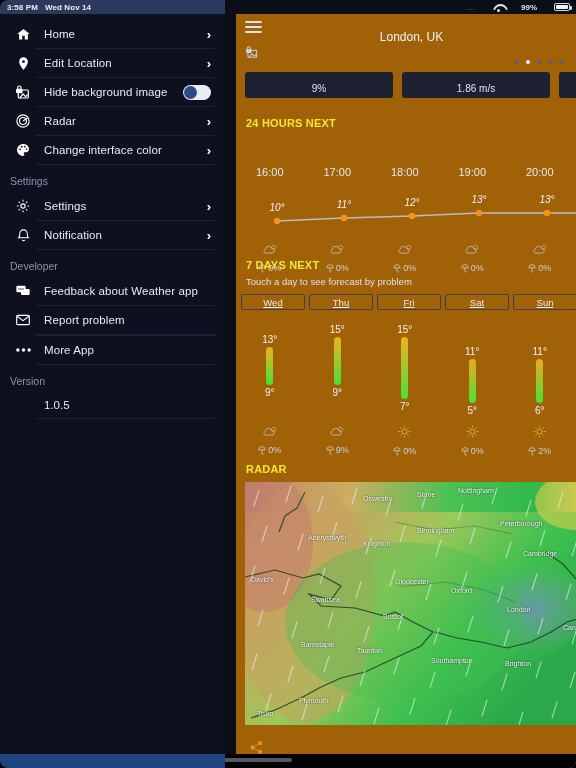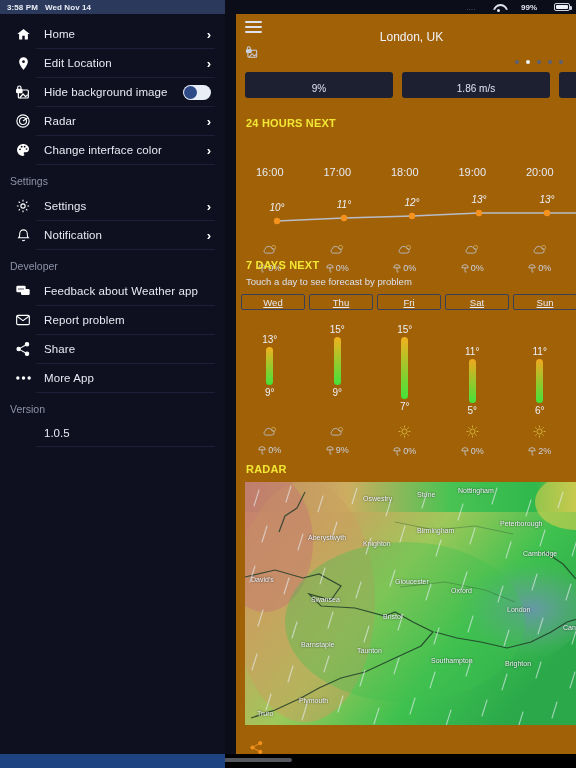--- a/index.html
+++ b/index.html
@@ -2,21 +2,21 @@
 <html><head>
 <meta charset="utf-8">
 <style>
   * { box-sizing: border-box; margin: 0; padding: 0; }
   html, body {
     width: 576px; height: 768px;
     background: #000;
     font-family: "Liberation Sans", sans-serif;
     overflow: hidden;
   }
-  .screen { position: relative; width: 576px; height: 768px; background: #0b0d18; overflow: hidden; }
+  .screen { position: relative; width: 576px; height: 768px; background: #0b0d18; overflow: hidden; border-radius: 8px; }
 
   
   .statusbar { position: absolute; top: 0; left: 0; width: 576px; height: 14px; z-index: 40; }
   .sb-left {
     position: absolute; left: 0; top: 0; width: 225px; height: 14px;
     background: #2b3a5c; display: flex; align-items: center; gap: 7px; padding-left: 7px;
   }
   .sb-time, .sb-date { color: #e9edf5; font-size: 8px; font-weight: bold; letter-spacing: .1px; }
   .sb-right {
     position: absolute; right: 6px; top: 0; height: 14px; display: flex;
@@ -270,31 +270,20 @@
       <span class="mi-icon">
         <svg width="16" height="16" viewBox="0 0 24 24" fill="none" stroke="#fff" stroke-width="1.7">
           <rect x="2.5" y="5" width="19" height="14" rx="1.8"></rect>
             <path d="M3 6.5l9 6.5 9-6.5"></path>
         </svg>
       </span>
       <span class="mi-label">Report problem</span>
     </div>
     <div class="divider"></div>
 
-    <div class="menu-item">
-      <span class="mi-icon">
-        <svg width="16" height="16" viewBox="0 0 24 24" fill="#fff" stroke="#fff" stroke-width="1.6">
-          <circle cx="18" cy="5" r="2.6"></circle>
-            <circle cx="5.5" cy="12" r="2.6"></circle>
-            <circle cx="18" cy="19" r="2.6"></circle>
-          <path d="M7.8 10.7l7.8-4.4M7.8 13.3l7.8 4.4"></path>
-        </svg>
-      </span>
-      <span class="mi-label">Share</span>
-    </div>
     <div class="divider"></div>
 
     <div class="menu-item">
       <span class="mi-icon">
         <svg width="17" height="8" viewBox="0 0 24 8" fill="#fff">
           <circle cx="4" cy="4" r="2.4"></circle>
             <circle cx="12" cy="4" r="2.4"></circle>
             <circle cx="20" cy="4" r="2.4"></circle>
         </svg>
       </span>

